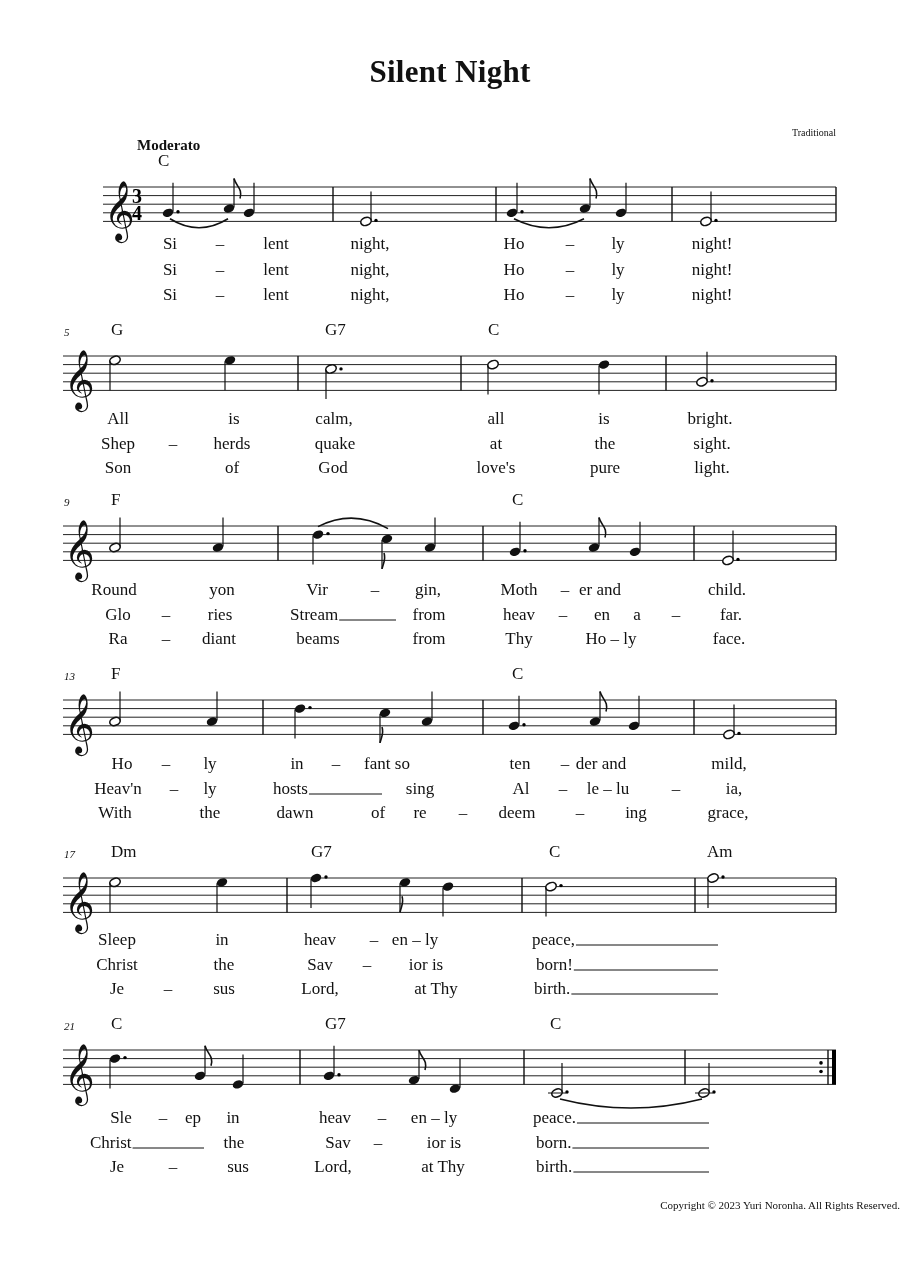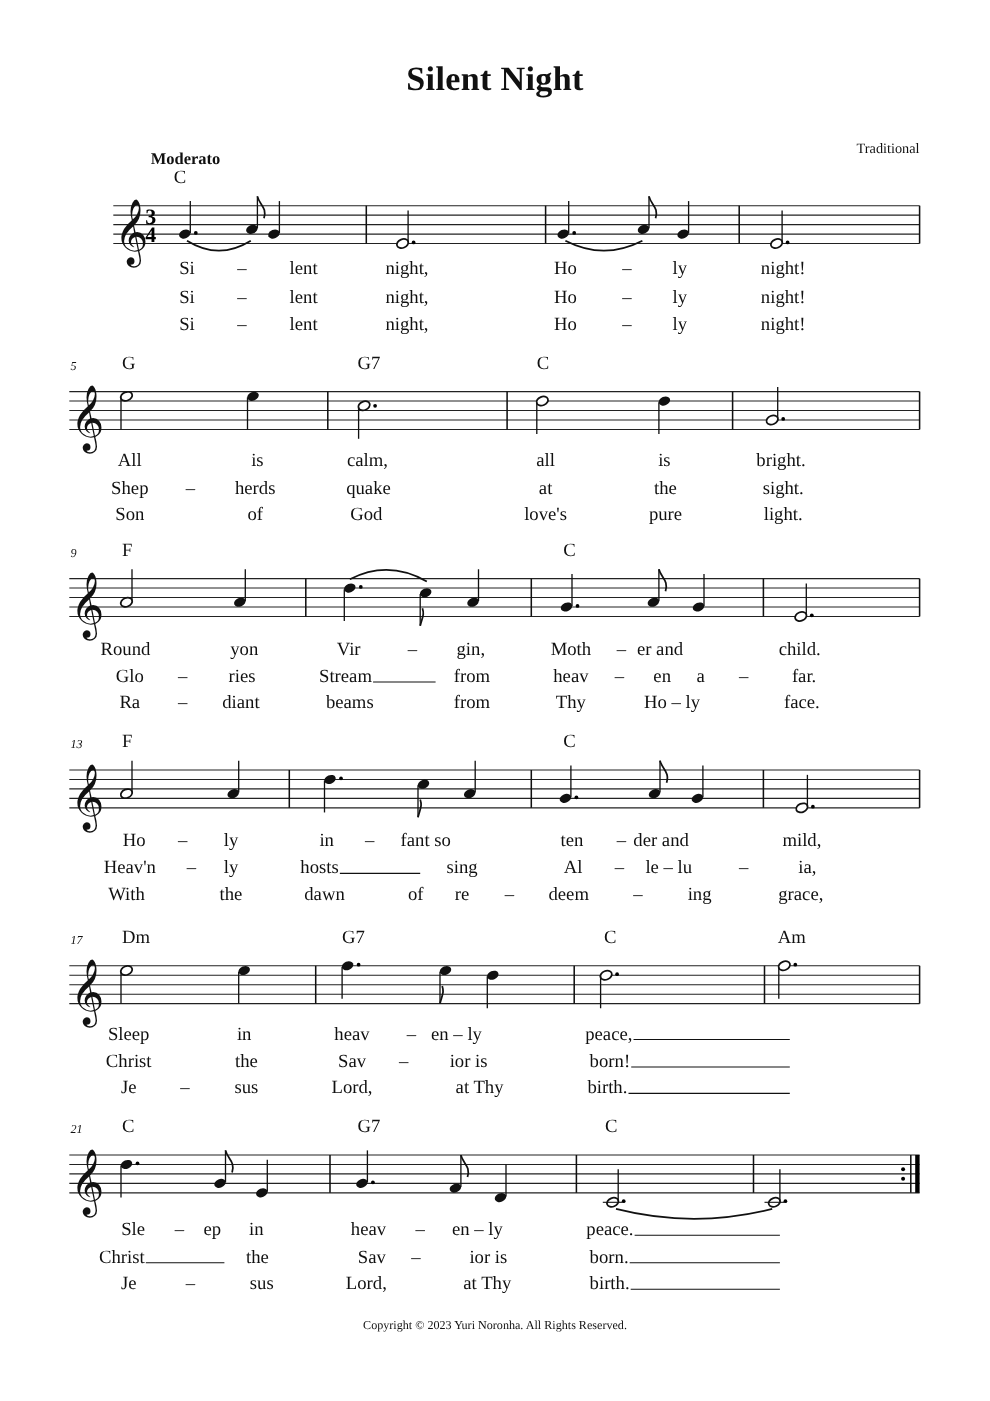--- a/index.html
+++ b/index.html
@@ -1,20 +1,20 @@
 <!DOCTYPE html>
 <html><head>
 <meta charset="utf-8">
 <style>
   html, body { margin: 0; padding: 0; background: #ffffff; }
   body { width: 900px; height: 1274px; position: relative; overflow: hidden; font-family: "Liberation Serif", "DejaVu Serif", serif; color: #111; }
   .title { position: absolute; left: 0; width: 900px; top: 54px; text-align: center; font-size: 31px; font-weight: bold; letter-spacing: 0.3px; }
-  .composer { position: absolute; right: 64px; top: 127px; font-size: 13px; }
+  .composer { position: absolute; right: 64px; top: 127px; font-size: 10px; }
   .tempo { position: absolute; left: 137px; top: 137px; font-size: 15px; font-weight: bold; text-align: center; }
-  .footer { position: absolute; left: 0; width: 900px; top: 1199px; text-align: center; font-size: 11px; }
+  .footer { position: absolute; left: 0; width: 900px; top: 1199px; text-align: right; font-size: 11px; }
   svg#score { position: absolute; left: 0; top: 0; }
   .chord { font-family: "Liberation Serif", serif; font-size: 17px; fill: #111; }
   .mnum { font-family: "Liberation Serif", serif; font-size: 11px; font-style: italic; fill: #111; }
   .lyric { font-family: "Liberation Serif", serif; font-size: 17px; fill: #111; }
   .staffline { stroke: #222; stroke-width: 1; }
 </style>
 </head>
 <body>
 
 <div class="title">Silent Night</div>

